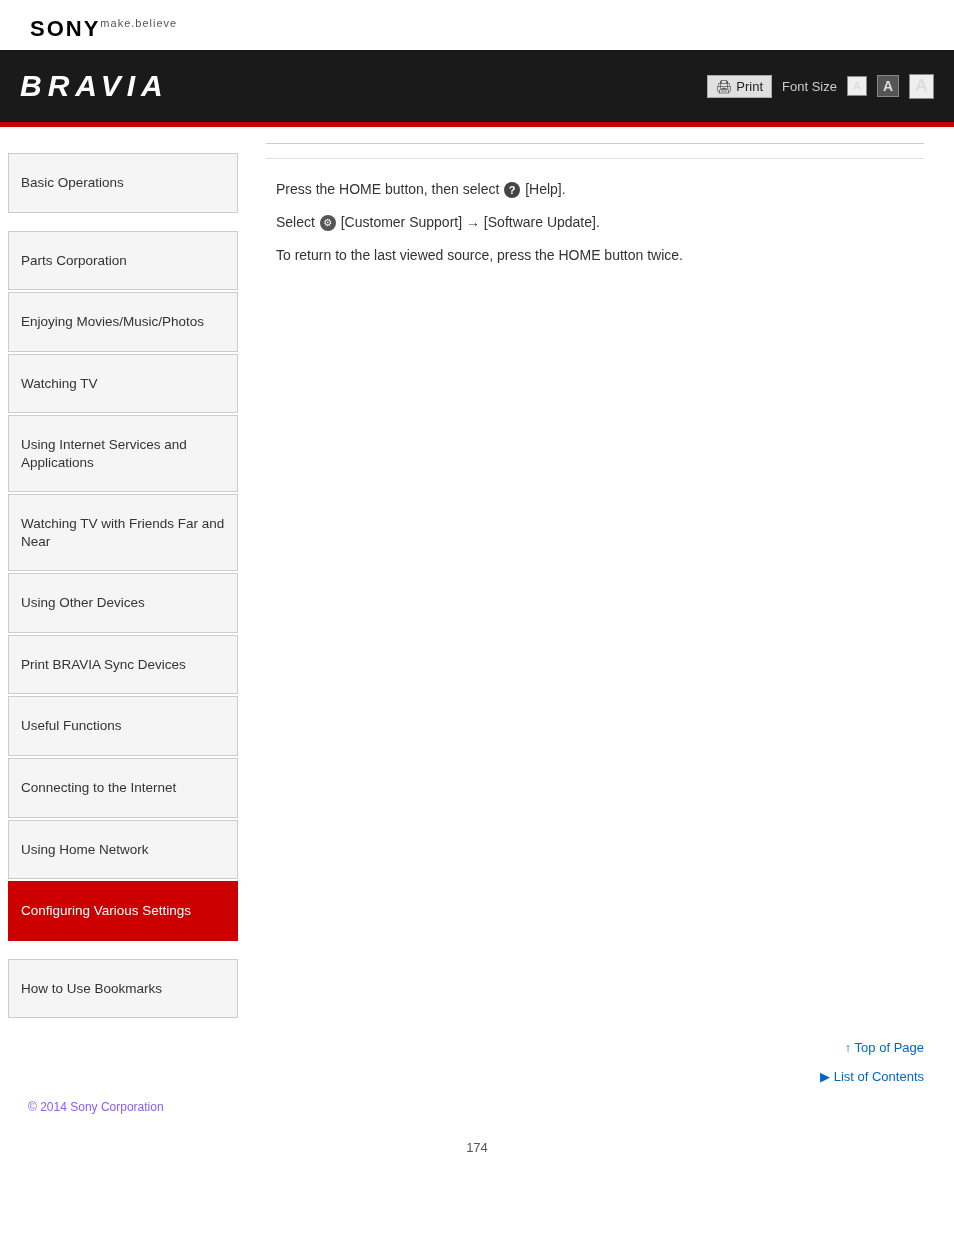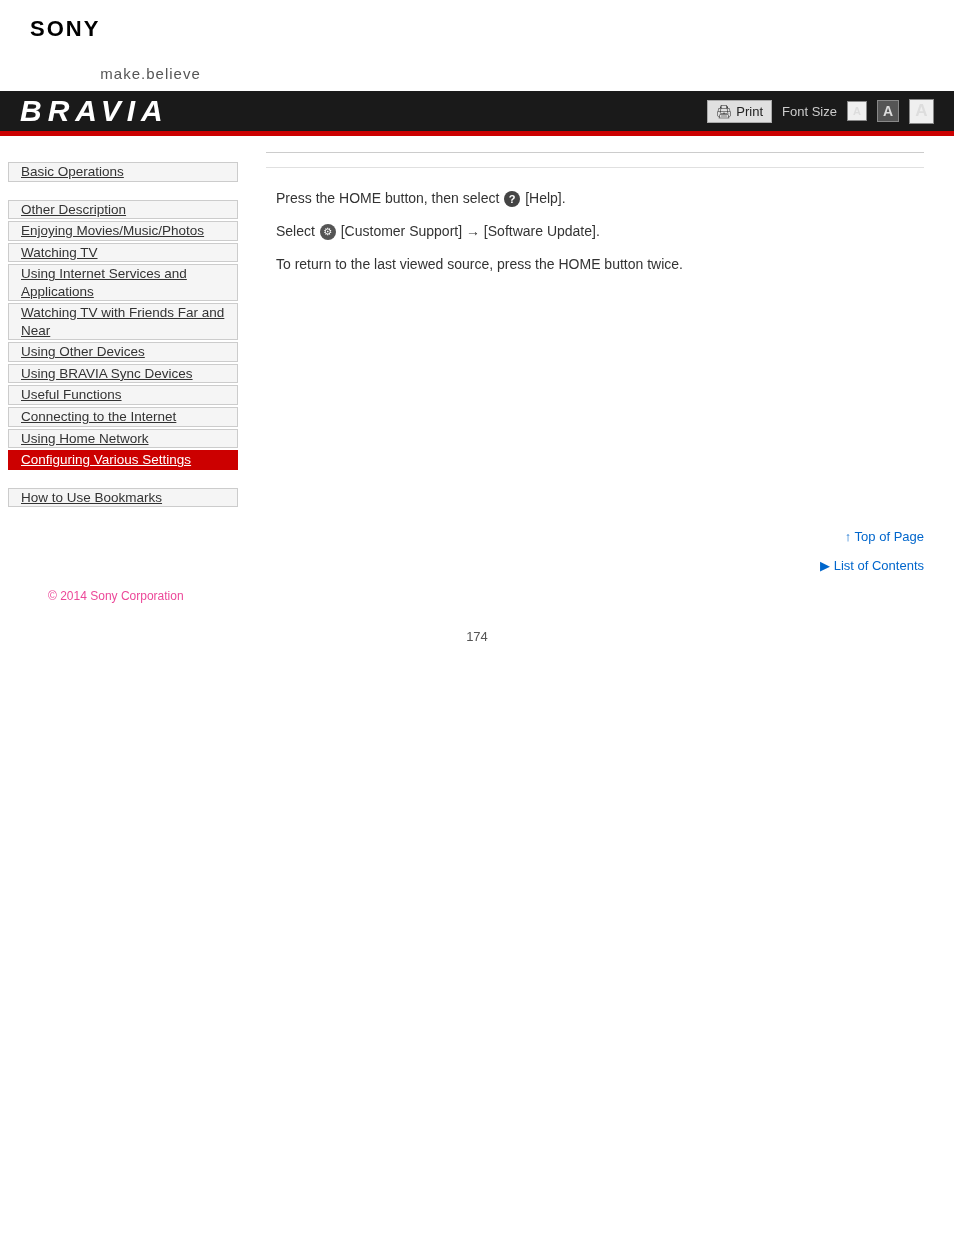--- a/index.html
+++ b/index.html
@@ -22,34 +22,33 @@
       display: flex;
       line-height: 1;
     }
     .sony-logo-text {
       font-size: 22px;
       font-weight: bold;
       letter-spacing: 2px;
       color: #000;
     }
     .sony-tagline {
-      font-size: 15px;
+      font-size: 11px;
       color: #555;
       letter-spacing: 1px;
-      margin-top: 48px;
     }
 
     
     .bravia-bar {
       background: #1a1a1a;
       display: flex;
       align-items: center;
       justify-content: space-between;
       padding: 10px 20px;
-      height: 40px;
+      height: 72px;
     }
     .bravia-title {
       color: #fff;
       font-size: 30px;
       font-weight: bold;
       letter-spacing: 6px;
       font-style: italic;
     }
     .bar-controls {
       display: flex;
@@ -99,27 +98,26 @@
     
     .sidebar {
       width: 246px;
       min-width: 246px;
       padding: 10px 0;
     }
     .sidebar-item {
       display: block;
       border: 1px solid #ccc;
       background: #f5f5f5;
-      padding: 0 12px;
+      padding: 20px 12px;
       margin: 2px 8px;
       font-size: 13.5px;
       color: #333;
       cursor: pointer;
       line-height: 1.3;
-      text-decoration: underline;
     }
     .sidebar-item.active {
       background: #cc0000;
       color: #fff;
       border-color: #cc0000;
     }
     .sidebar-spacer { height: 14px; }
 
     
     .content {
@@ -212,23 +210,23 @@
     .top-of-page::before {
       content: '↑ ';
       color: #0066cc;
     }
     .list-of-contents::before {
       content: '▶ ';
       color: #0066cc;
     }
 
     .copyright {
-      padding: 6px 48px;
+      padding: 6px 28px;
       font-size: 12px;
-      color: #ec4899;
+      color: #8b5cf6;
     }
 
     .page-number {
       text-align: center;
       font-size: 13px;
       color: #555;
       padding: 20px 0 10px 0;
     }
   </style>
 </head>
@@ -258,39 +256,39 @@
 
 <div class="main-layout">
 
   <div class="sidebar">
     <div class="sidebar-spacer"></div>
     <div class="sidebar-item">
       <span>Basic Operations</span>
     </div>
     <div class="sidebar-spacer"></div>
     <div class="sidebar-item">
-      <span>Other Description</span>
+      <span>Parts Corporation</span>
     </div>
     <div class="sidebar-item">
       <span>Enjoying Movies/Music/Photos</span>
     </div>
     <div class="sidebar-item">
       <span>Watching TV</span>
     </div>
     <div class="sidebar-item">
       <span>Using Internet Services and Applications</span>
     </div>
     <div class="sidebar-item">
       <span>Watching TV with Friends Far and Near</span>
     </div>
     <div class="sidebar-item">
       <span>Using Other Devices</span>
     </div>
     <div class="sidebar-item">
-      <span>Using BRAVIA Sync Devices</span>
+      <span>Print BRAVIA Sync Devices</span>
     </div>
     <div class="sidebar-item">
       <span>Useful Functions</span>
     </div>
     <div class="sidebar-item">
       <span>Connecting to the Internet</span>
     </div>
     <div class="sidebar-item">
       <span>Using Home Network</span>
     </div>

